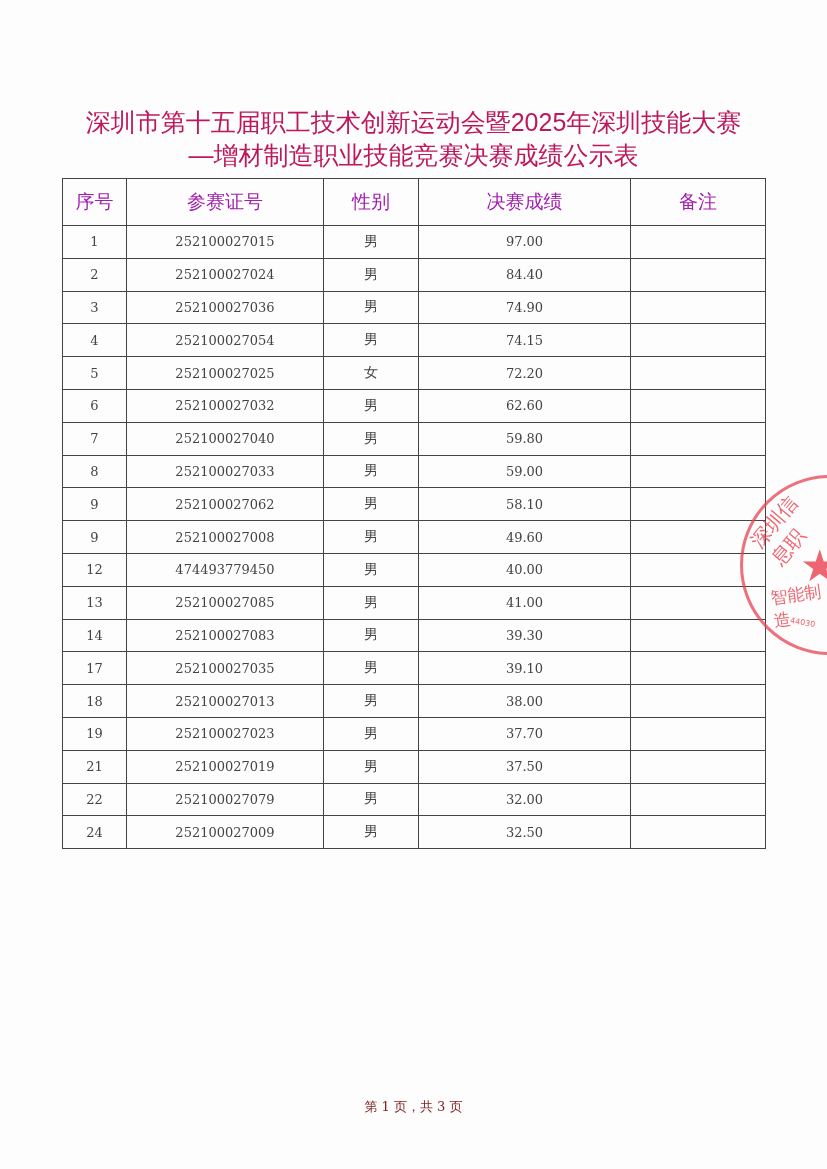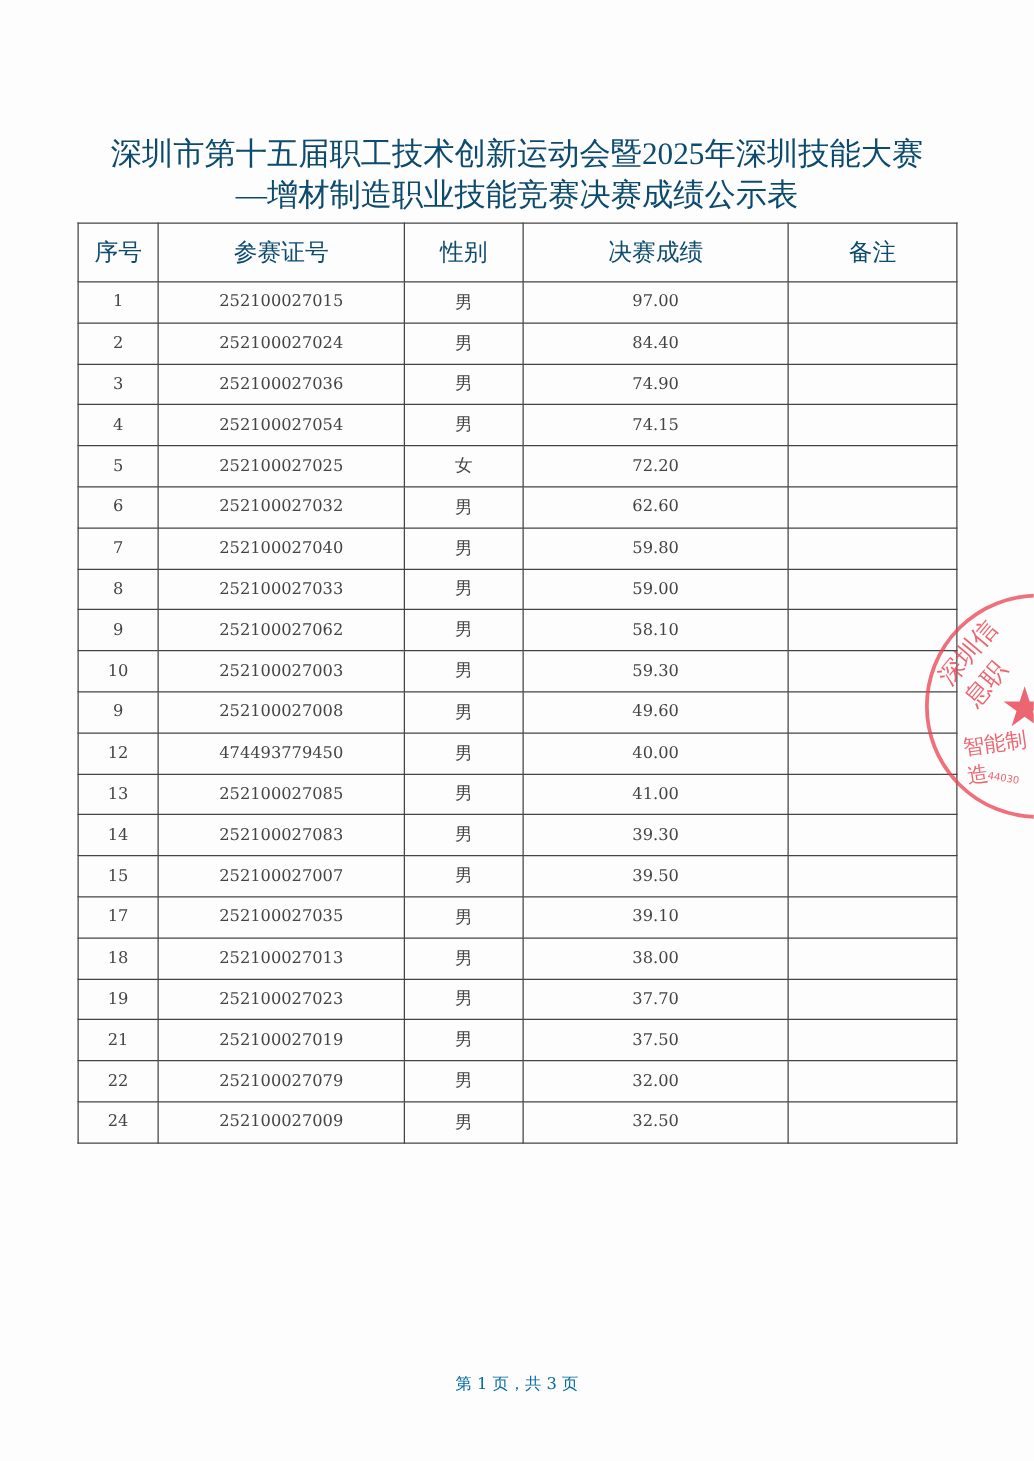--- a/index.html
+++ b/index.html
@@ -2,42 +2,42 @@
 <html><head>
 <meta charset="utf-8">
 <style>
   html, body { margin:0; padding:0; }
   body {
     width:827px; height:1169px; background:#fdfdfd; position:relative; overflow:hidden;
     font-family: "DejaVu Serif", "Liberation Serif", serif; color:#2a2a2a;
   }
   .title {
     position:absolute; left:0; width:827px; text-align:center;
-    font-family: Liberation Serif, serif;
-    font-size:25px; color:#0c4a6e; letter-spacing:0px;
+    font-family: Liberation Sans, sans-serif;
+    font-size:25px; color:#be185d; letter-spacing:0px;
   }
   .t1 { top:106px; }
   .t2 { top:139px; }
   table {
     position:absolute; left:62px; top:178px; border-collapse:collapse;
     table-layout:fixed;
   }
   th, td { border:1.5px solid #444; text-align:center; padding:0; }
   th {
     height:46px; font-family:"DejaVu Sans","Liberation Sans",sans-serif;
-    font-weight:normal; font-size:19px; color:#0c4a6e;
+    font-weight:normal; font-size:19px; color:#a21caf;
   }
   td {
     height:31.8px; font-size:13px; color:#444;
     font-family:"DejaVu Serif","Liberation Serif",serif;
   }
   td.sex { font-family:"DejaVu Sans","Liberation Sans",sans-serif; font-size:14px; }
   .footer {
     position:absolute; top:1098px; left:0; width:827px; text-align:center;
-    font-size:13px; color:#0369a1; font-family:"DejaVu Serif","Liberation Serif",serif;
+    font-size:13px; color:#7f1d1d; font-family:"DejaVu Serif","Liberation Serif",serif;
   }
   .seal {
     position:absolute; left:740px; top:475px; width:180px; height:180px;
     border:3px solid #e8404f; border-radius:50%; opacity:0.75;
     box-sizing:border-box;
   }
   .seal-text {
     position:absolute; color:#e8404f; font-family:"DejaVu Sans","Liberation Sans",sans-serif;
     opacity:0.8;
   }
@@ -126,27 +126,20 @@
         <td></td>
       </tr>
       <tr>
         <td>9</td>
         <td>252100027062</td>
         <td class="sex">男</td>
         <td>58.10</td>
         <td></td>
       </tr>
       <tr>
-        <td>10</td>
-        <td>252100027003</td>
-        <td class="sex">男</td>
-        <td>59.30</td>
-        <td></td>
-      </tr>
-      <tr>
         <td>9</td>
         <td>252100027008</td>
         <td class="sex">男</td>
         <td>49.60</td>
         <td></td>
       </tr>
       <tr>
         <td>12</td>
         <td>474493779450</td>
         <td class="sex">男</td>
@@ -158,27 +151,20 @@
         <td>252100027085</td>
         <td class="sex">男</td>
         <td>41.00</td>
         <td></td>
       </tr>
       <tr>
         <td>14</td>
         <td>252100027083</td>
         <td class="sex">男</td>
         <td>39.30</td>
-        <td></td>
-      </tr>
-      <tr>
-        <td>15</td>
-        <td>252100027007</td>
-        <td class="sex">男</td>
-        <td>39.50</td>
         <td></td>
       </tr>
       <tr>
         <td>17</td>
         <td>252100027035</td>
         <td class="sex">男</td>
         <td>39.10</td>
         <td></td>
       </tr>
       <tr>

